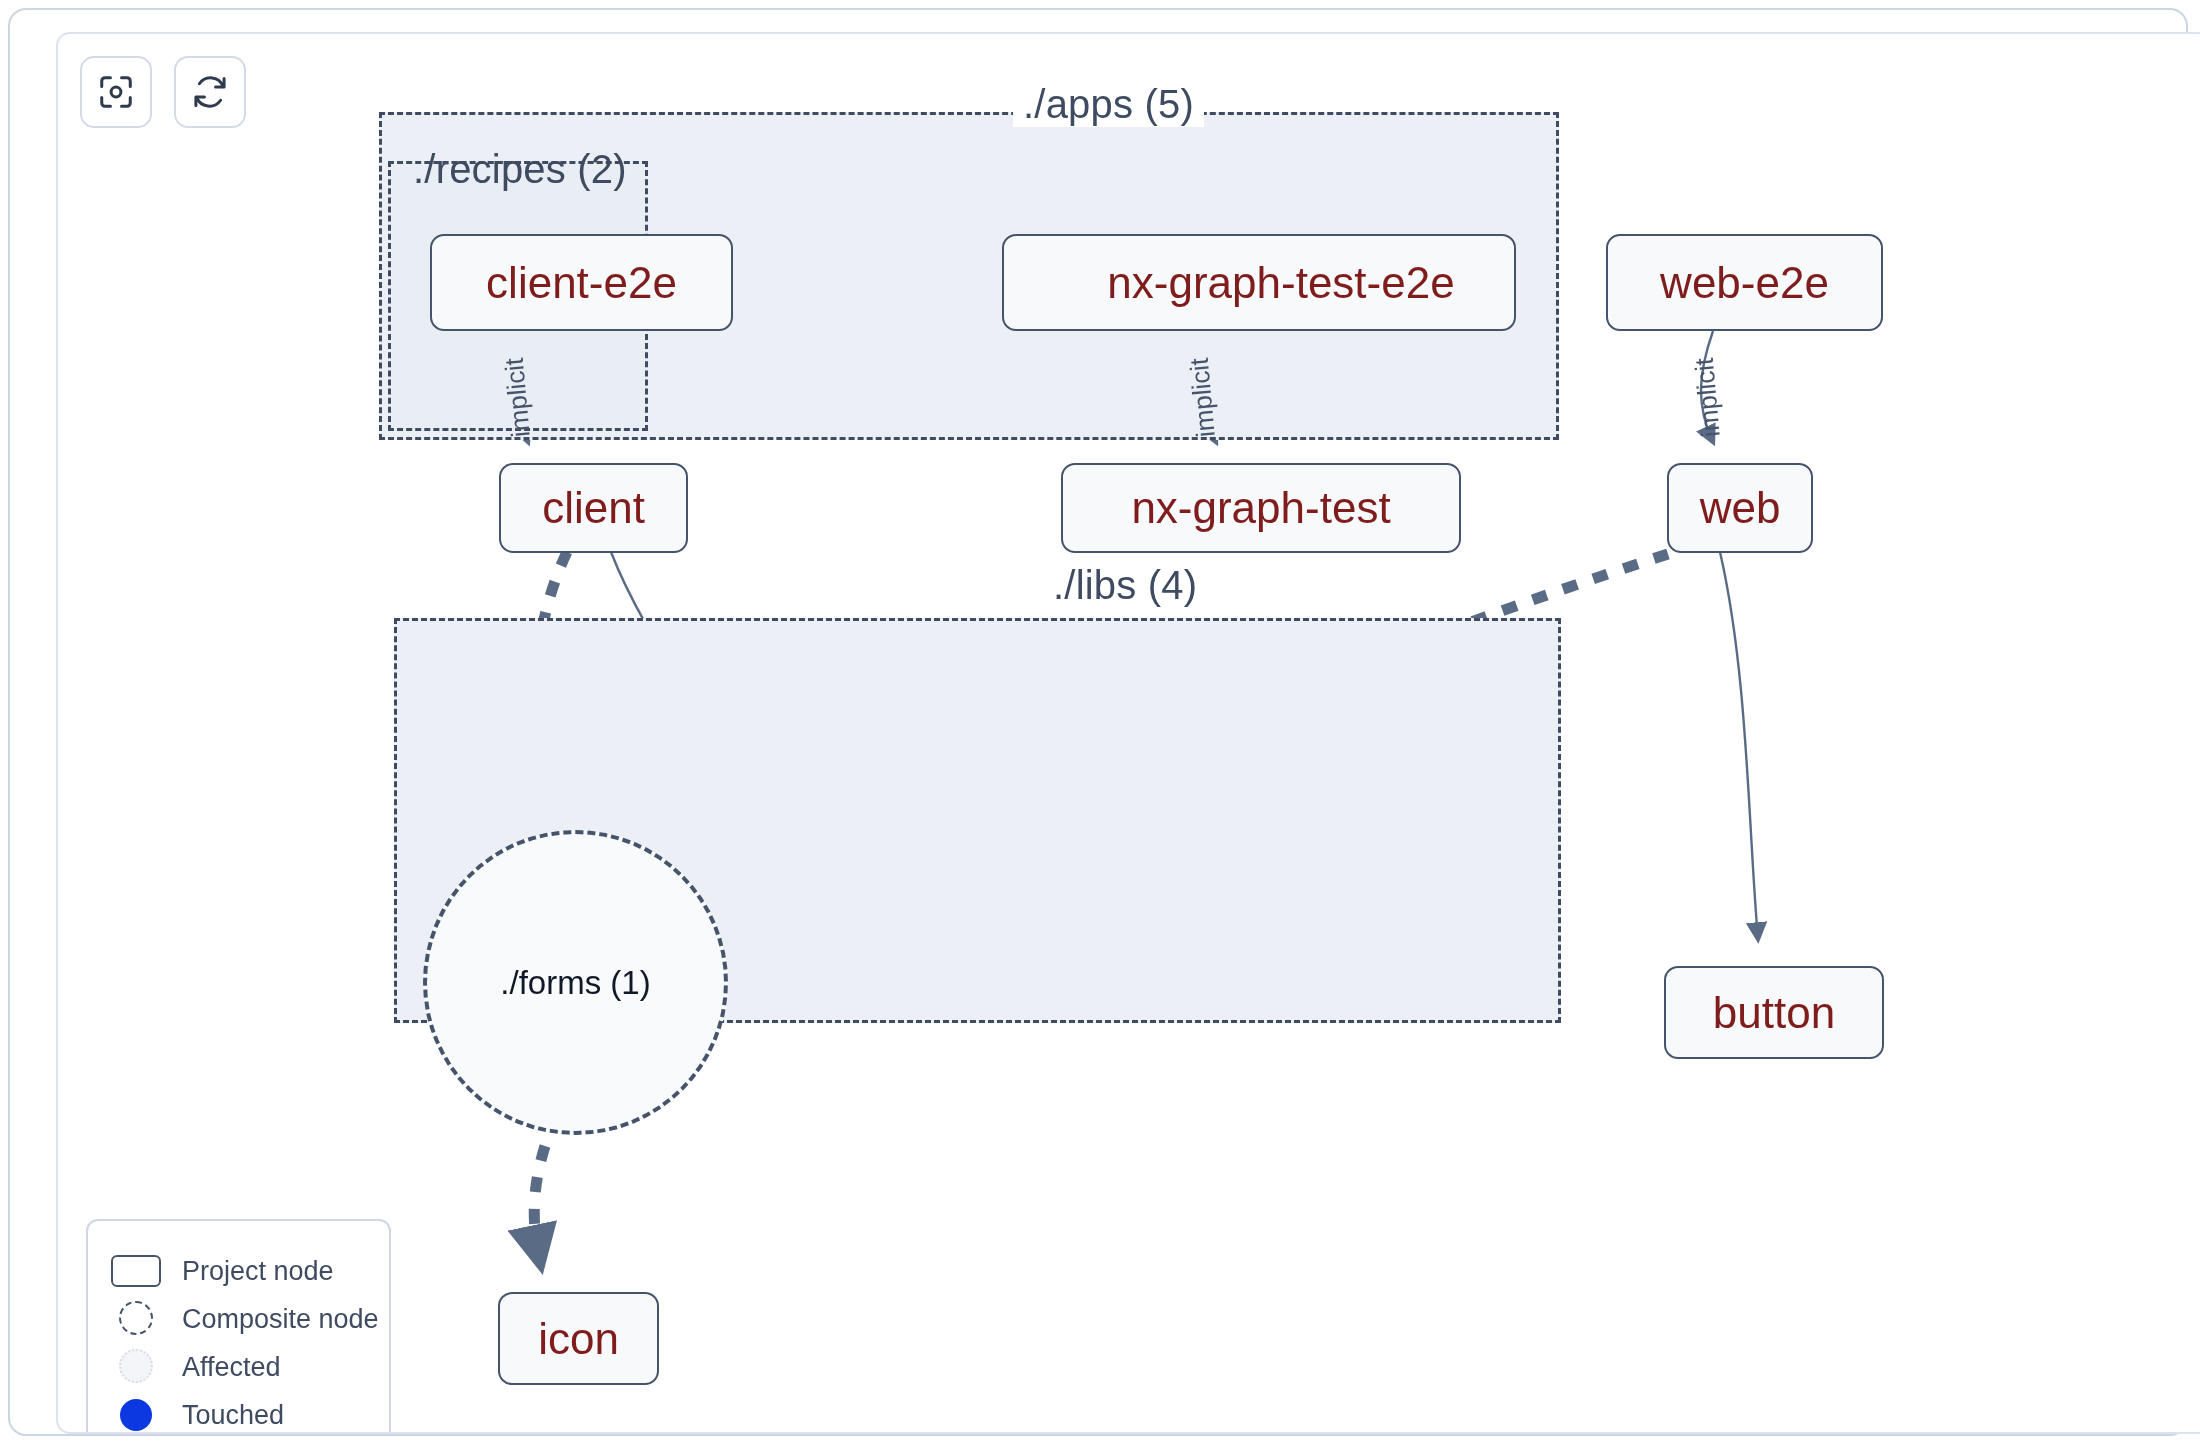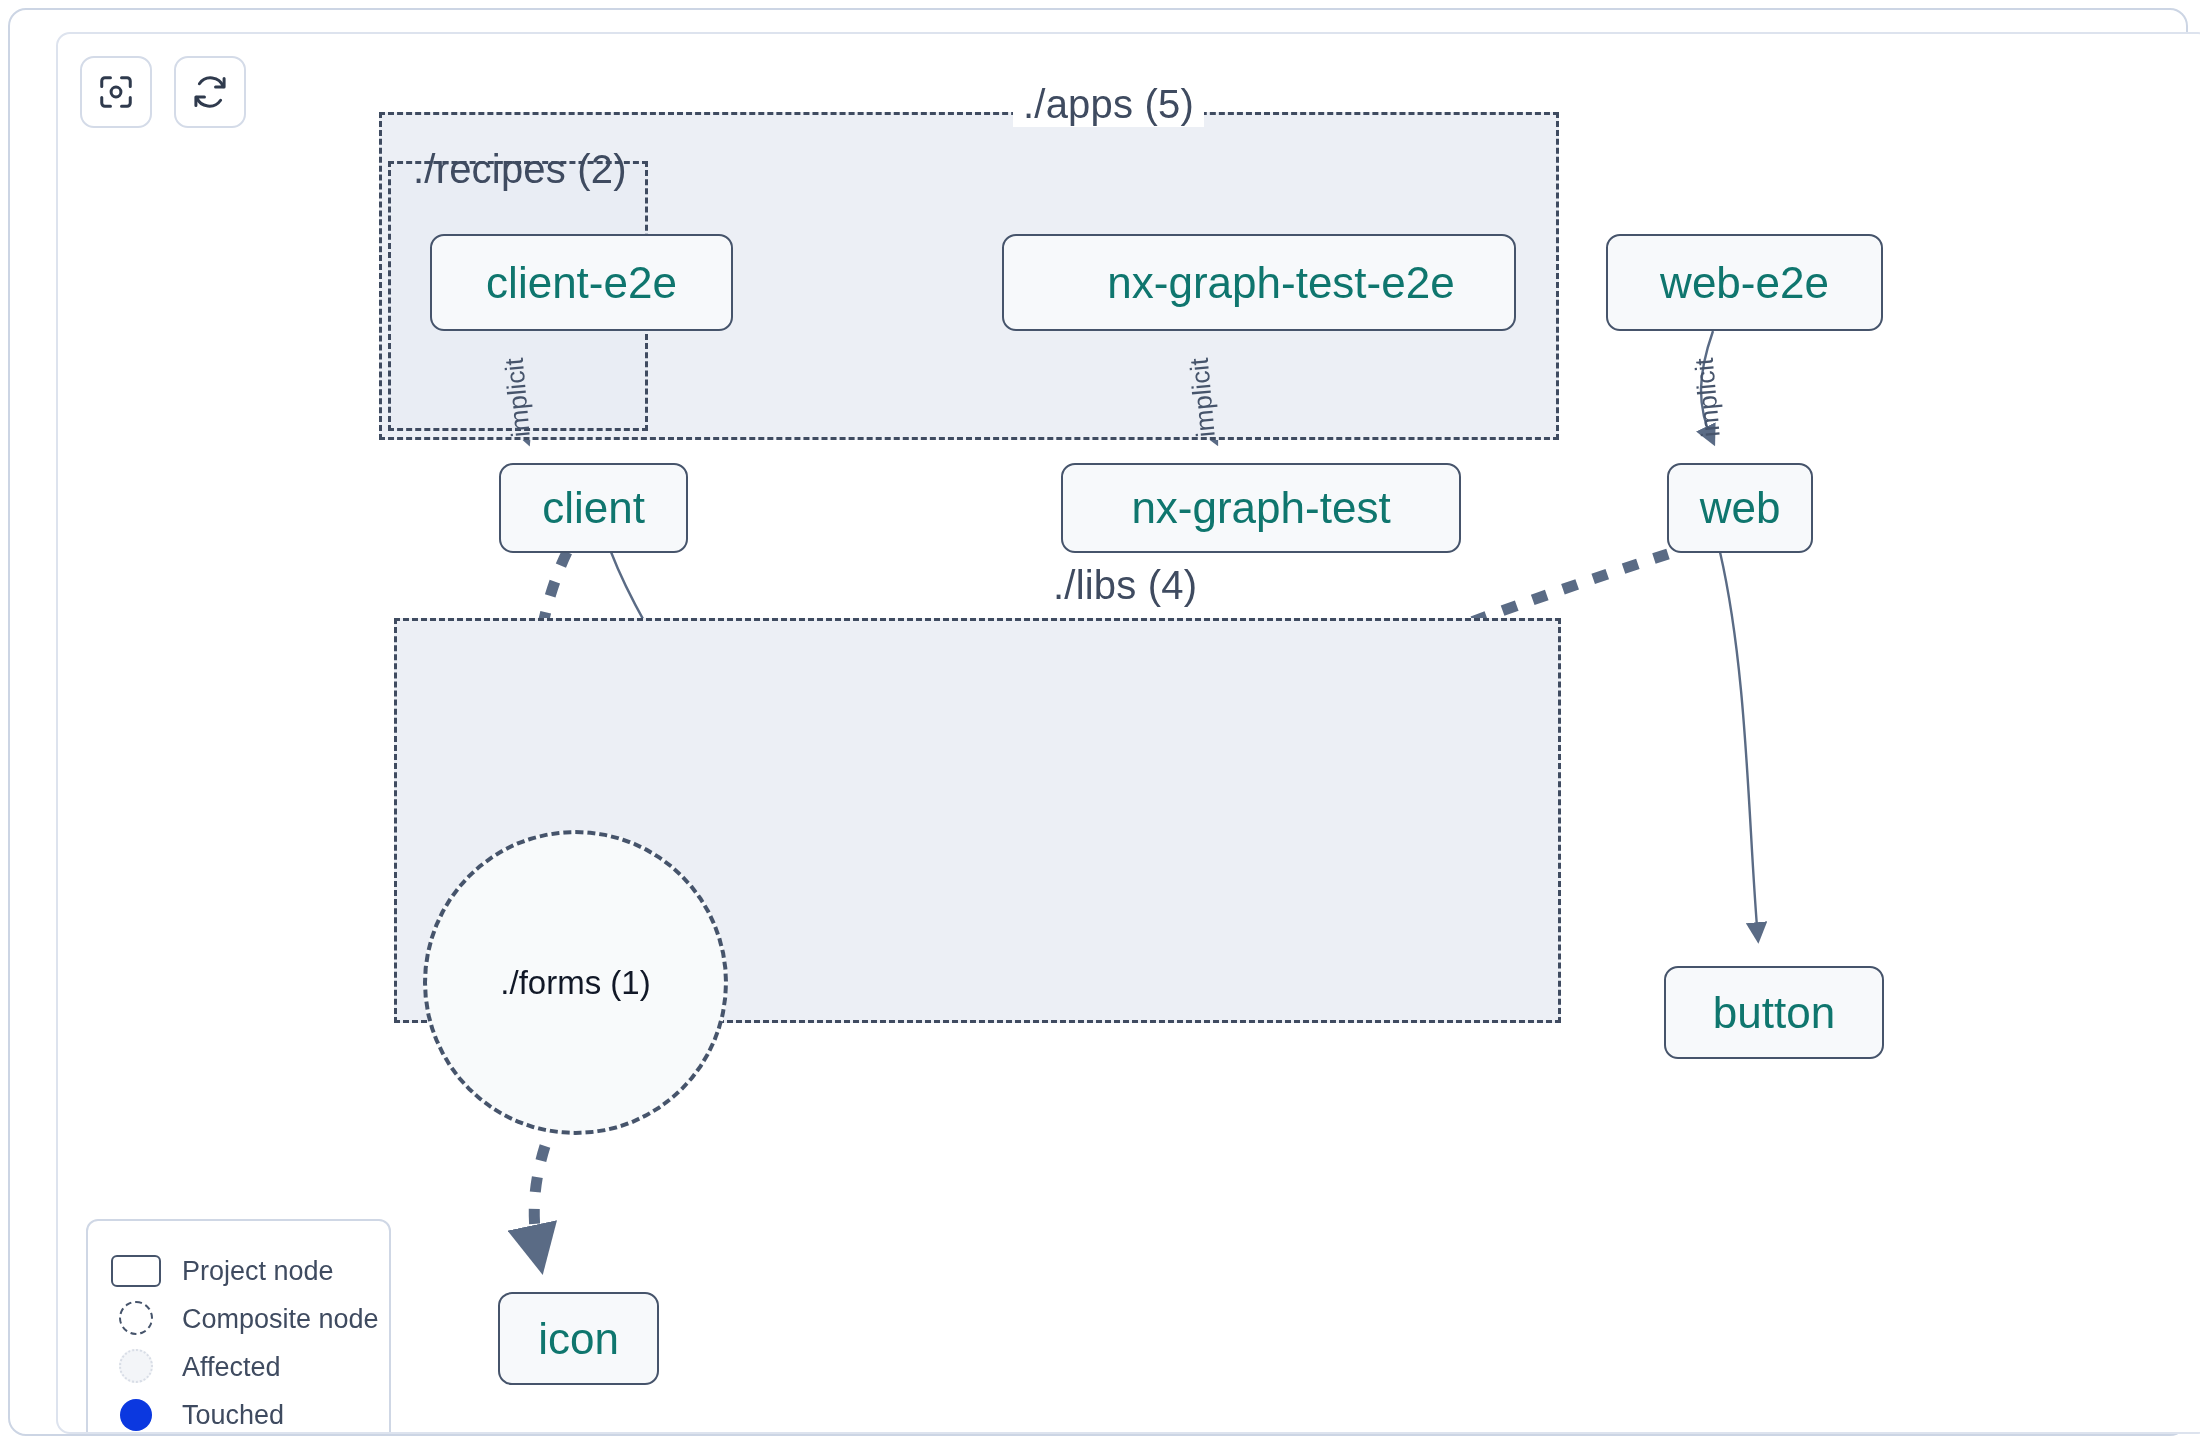--- a/index.html
+++ b/index.html
@@ -102,21 +102,21 @@
     position: absolute;
     background: #f7f9fb;
     border: 2.5px solid #46546b;
     border-radius: 14px;
     display: flex;
     align-items: center;
     justify-content: center;
     box-sizing: border-box;
     z-index: 25;
     cursor: pointer;
-    color: #0f766e;
+    color: #7f1d1d;
     font-size: 44px;
     white-space: nowrap;
   }
 
   .composite-node {
     position: absolute;
     background: #f8fafb;
     border: 4px dashed #46546b;
     border-radius: 50%;
     display: flex;

